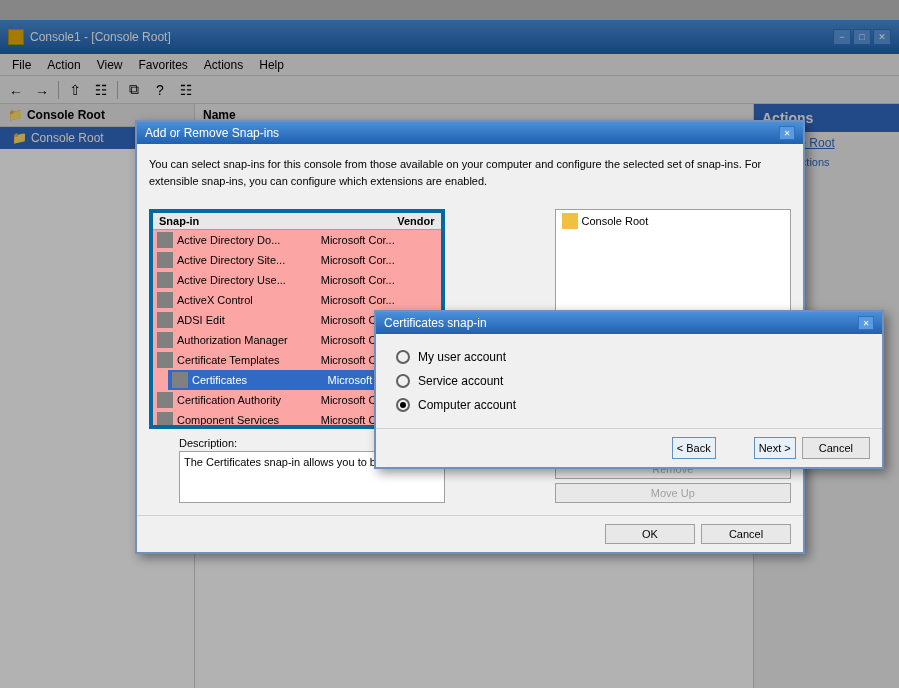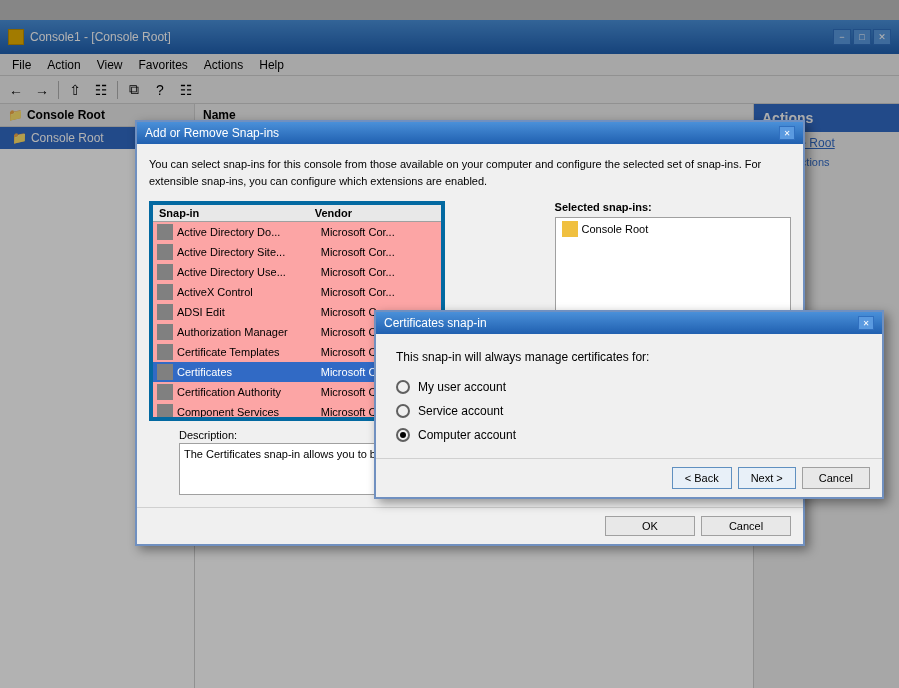--- a/index.html
+++ b/index.html
@@ -41,31 +41,31 @@
 
     
     .modal-overlay { position: absolute; top: 0; left: 0; width: 899px; height: 688px; background: rgba(0,0,0,0.3); z-index: 100; }
 
     
     .dialog-snapin { position: absolute; top: 120px; left: 135px; width: 670px; background: #f0f0f0; border: 2px solid #7090c0; box-shadow: 4px 4px 10px rgba(0,0,0,0.4); z-index: 200; }
     .dialog-title-bar { background: linear-gradient(to bottom, #4a90d9, #2060b0); color: white; height: 22px; display: flex; align-items: center; padding: 0 8px; font-size: 12px; }
     .dialog-title-bar-controls { margin-left: auto; display: flex; gap: 2px; }
     .dialog-title-btn { width: 16px; height: 14px; background: #5a9ae0; border: 1px solid #3070c0; color: white; font-size: 8px; display: flex; align-items: center; justify-content: center; cursor: pointer; }
     .dialog-content { padding: 12px; }
-    .dialog-desc { font-size: 11px; margin-bottom: 12px; line-height: 1.5; }
+    .dialog-desc { font-size: 11px; margin-bottom: 20px; line-height: 1.5; }
     .dialog-panels { display: flex; gap: 10px; }
     .panel-section { flex: 1; }
     .panel-label { font-size: 11px; margin-bottom: 4px; font-weight: bold; }
     .list-box { background: #fca5a5; border: 4px solid #0369a1; height: 220px; overflow-y: auto; }
     .list-header { display: flex; background: #e8e8e8; border-bottom: 1px solid #a0a0a0; font-size: 11px; }
     .list-col { padding: 2px 6px; flex: 1; font-weight: bold; }
     .list-col.name-col { flex: 1.2; }
-    .list-col.vendor-col { flex: 1; }
+    .list-col.vendor-col { flex: 1; text-align: right; }
     .list-row { display: flex; align-items: center; padding: 2px 0; font-size: 11px; cursor: pointer; }
-    .list-row.selected { background: #316ac5; color: white; }
+    .list-row.selected { background: #316ac5; color: white; margin-left: 15px; }
     .list-row .row-icon { width: 16px; height: 16px; margin: 0 4px; background: #808080; display: inline-block; flex-shrink: 0; }
     .list-row .row-name { flex: 1.2; overflow: hidden; text-overflow: ellipsis; white-space: nowrap; }
     .list-row .row-vendor { flex: 1; overflow: hidden; text-overflow: ellipsis; white-space: nowrap; }
     .selected-panel { flex: 0.8; }
     .selected-list { background: white; border: 1px solid #a0a0a0; height: 220px; overflow-y: auto; }
     .selected-item { display: flex; align-items: center; padding: 3px 6px; font-size: 11px; }
     .selected-item .s-icon { width: 16px; height: 16px; background: #808080; margin-right: 4px; flex-shrink: 0; }
     .btn-panel { display: flex; flex-direction: column; gap: 4px; justify-content: flex-start; padding-top: 0; }
     .btn-std { padding: 3px 10px; font-size: 11px; border: 1px solid #a0a0a0; background: #e8e8e8; cursor: pointer; min-width: 90px; text-align: center; }
     .btn-std.disabled { color: #a0a0a0; cursor: default; }
@@ -76,21 +76,21 @@
 
     
     .dialog-cert { position: absolute; top: 310px; left: 374px; width: 510px; background: #f0f0f0; border: 2px solid #7090c0; box-shadow: 4px 4px 10px rgba(0,0,0,0.4); z-index: 300; }
     .cert-content { padding: 16px 20px; }
     .cert-title { font-size: 12px; margin-bottom: 16px; }
     .radio-group { display: flex; flex-direction: column; gap: 10px; }
     .radio-item { display: flex; align-items: center; gap: 8px; font-size: 12px; cursor: pointer; }
     .radio-circle { width: 14px; height: 14px; border: 2px solid #606060; border-radius: 50%; display: flex; align-items: center; justify-content: center; flex-shrink: 0; }
     .radio-circle.selected::after { content: ''; width: 6px; height: 6px; background: #000; border-radius: 50%; }
     .cert-footer { display: flex; justify-content: flex-end; gap: 6px; padding: 8px 12px; border-top: 1px solid #d0d0d0; }
-    .btn-primary { padding: 4px 12px; font-size: 11px; border: 1px solid #6090c0; background: #e8f0f8; cursor: pointer; }
+    .btn-primary { padding: 4px 4px; font-size: 11px; border: 1px solid #6090c0; background: #e8f0f8; cursor: pointer; margin-left: 32px; }
     .btn-cancel { padding: 4px 16px; font-size: 11px; border: 1px solid #a0a0a0; background: #e8e8e8; cursor: pointer; }
 
     .icon-ad { background: linear-gradient(135deg, #4060c0, #80a0e0); }
     .icon-cert { background: linear-gradient(135deg, #c04040, #e08080); }
     .icon-comp { background: linear-gradient(135deg, #408040, #80c080); }
     .icon-auth { background: linear-gradient(135deg, #c08000, #e0b040); }
     .icon-gen { background: linear-gradient(135deg, #606060, #a0a0a0); }
   </style>
 </head>
 <body>
@@ -234,49 +234,48 @@
           <div class="description-label">Description:</div>
           <div class="description-content">The Certificates snap-in allows you to bro...</div>
         </div>
       </div>
 
       <div class="btn-panel" style="justify-content: center; padding-top: 30px;">
         <button class="btn-std">Add &gt;</button>
       </div>
 
       <div class="selected-panel">
-        <div class="panel-label">Selected snap-ins:</div>
         <div class="selected-list">
           <div class="selected-item">
             <span class="s-icon" style="background: #f0c040;"></span>
             <span>Console Root</span>
           </div>
         </div>
         <div style="margin-top: 6px; display: flex; flex-direction: column; gap: 4px;">
           <button class="btn-std">Edit Extensions...</button>
           <button class="btn-std disabled">Remove</button>
+          <button class="btn-std disabled">Move Up</button>
         </div>
       </div>
     </div>
   </div>
   <div class="dialog-footer">
     <button class="btn-std">OK</button>
     <button class="btn-std">Cancel</button>
   </div>
 </div>
 
 <div class="dialog-cert">
   <div class="dialog-title-bar">
     <span>Certificates snap-in</span>
     <div class="dialog-title-bar-controls">
       <div class="dialog-title-btn">✕</div>
     </div>
   </div>
   <div class="cert-content">
-    <div class="cert-title">This snap-in will always manage certificates for:</div>
     <div class="radio-group">
       <label class="radio-item">
         <div class="radio-circle"></div>
         <span>My user account</span>
       </label>
       <label class="radio-item">
         <div class="radio-circle"></div>
         <span>Service account</span>
       </label>
       <label class="radio-item">

